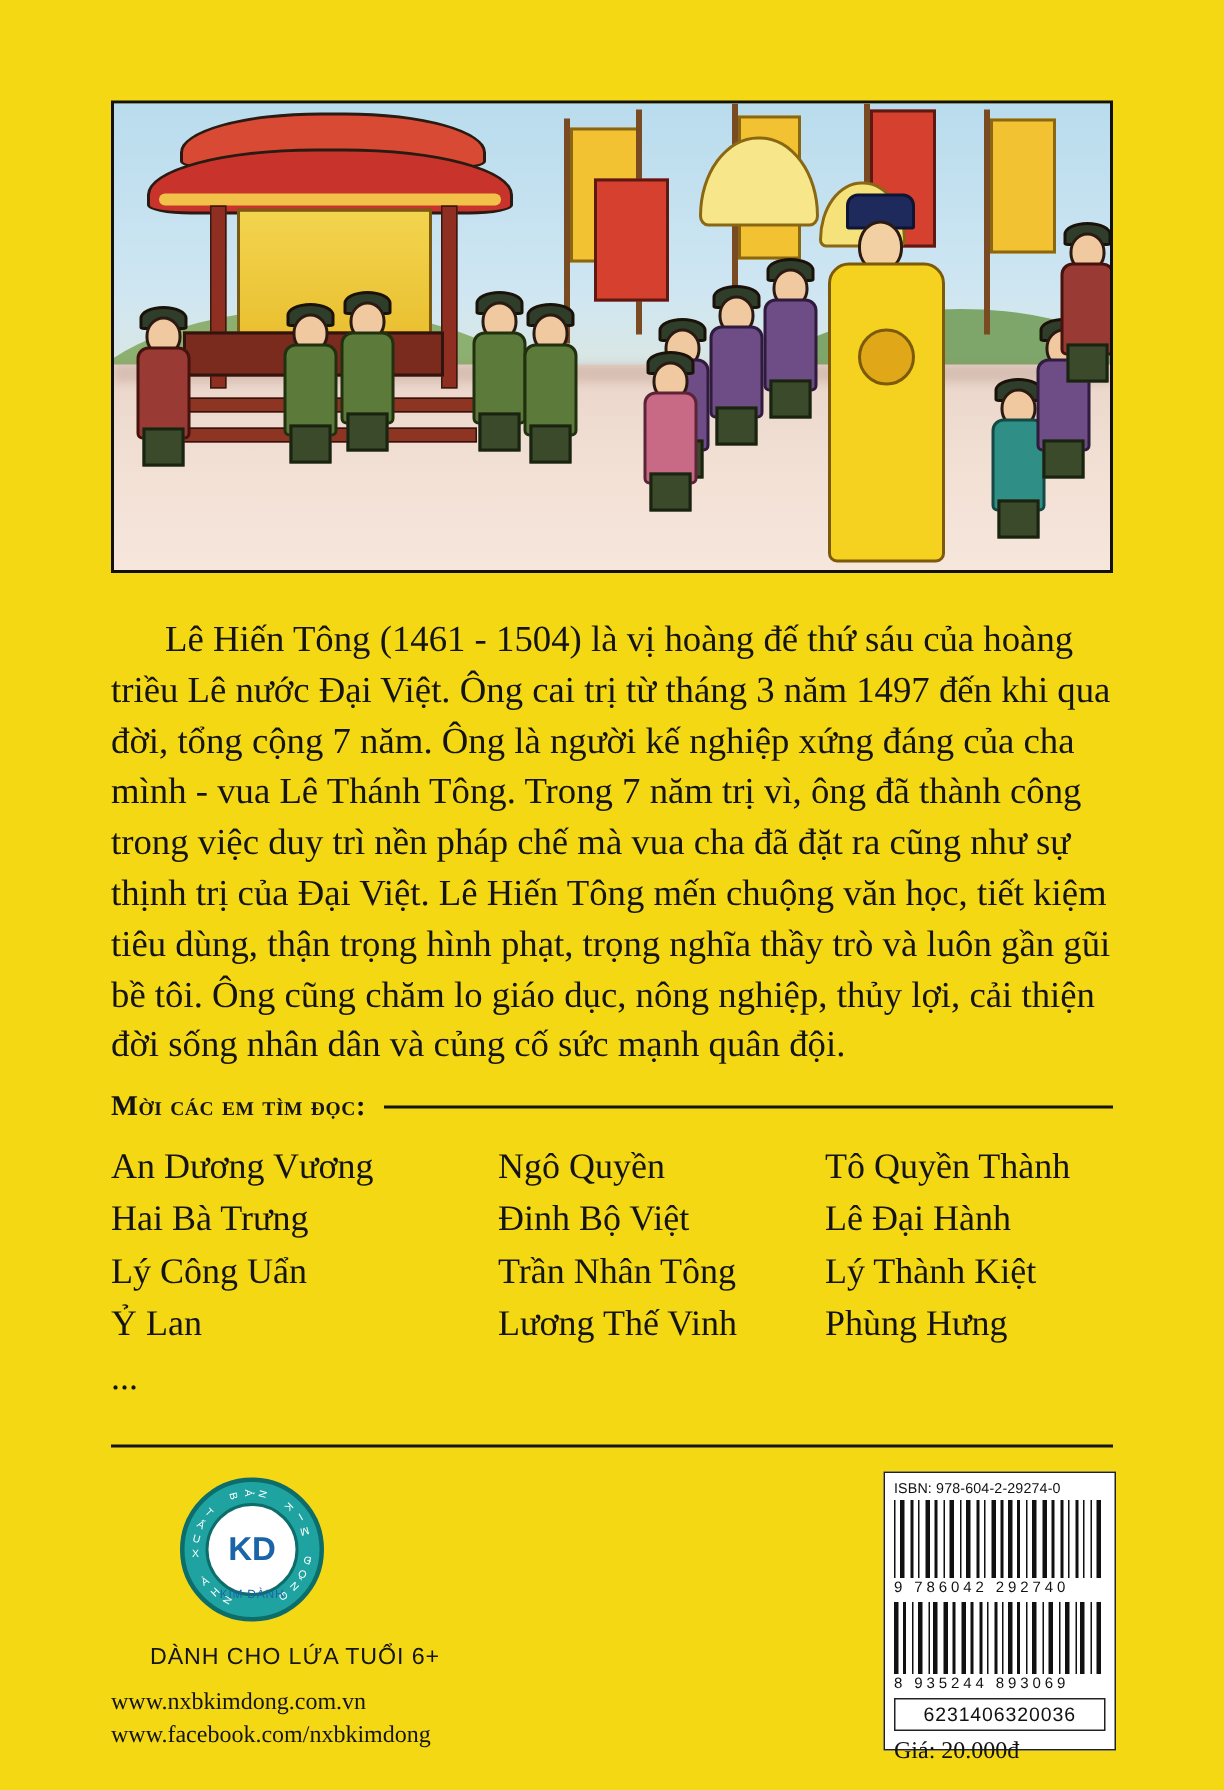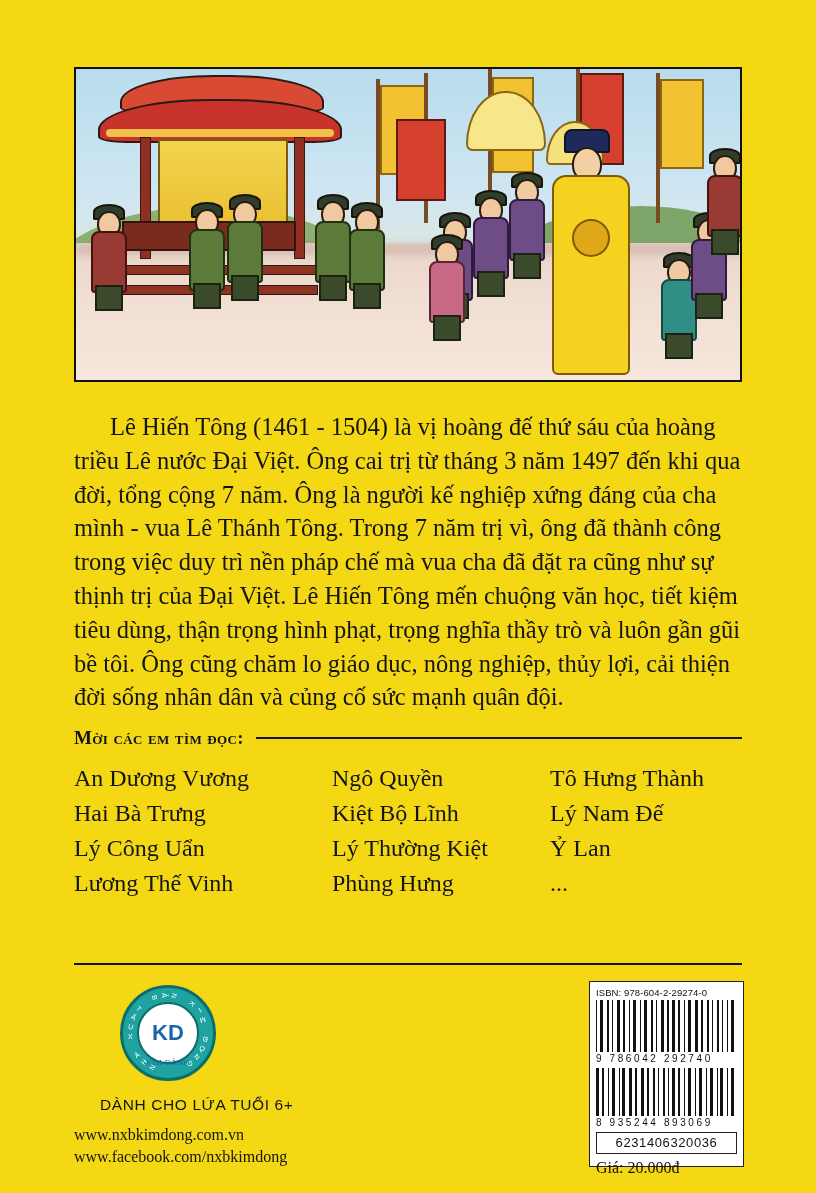--- a/index.html
+++ b/index.html
@@ -532,30 +532,31 @@
 </div>
 
 <div class="invite">
   <div class="invite-label">Mời các em tìm đọc:</div>
   <div class="invite-rule"></div>
 </div>
 
 <div class="titles">
   <div>An Dương Vương</div>
   <div>Ngô Quyền</div>
-  <div>Tô Hưng Thành</div>
+  <div>Tô Quyền Thành</div>
 
   <div>Hai Bà Trưng</div>
-  <div>Kiệt Bộ Lĩnh</div>
-
-
-  <div>Lý Nam Đế</div>
+  <div>Đinh Bộ Việt</div>
+
+  <div>Lê Đại Hành</div>
+
   <div>Lý Công Uẩn</div>
-
-  <div>Lý Thường Kiệt</div>
+  <div>Trần Nhân Tông</div>
+
+  <div>Lý Thành Kiệt</div>
   <div>Ỷ Lan</div>
 
   <div>Lương Thế Vinh</div>
   <div>Phùng Hưng</div>
   <div>...</div>
 </div>
 
 <div class="footer-rule"></div>
 
 <div class="logo">

